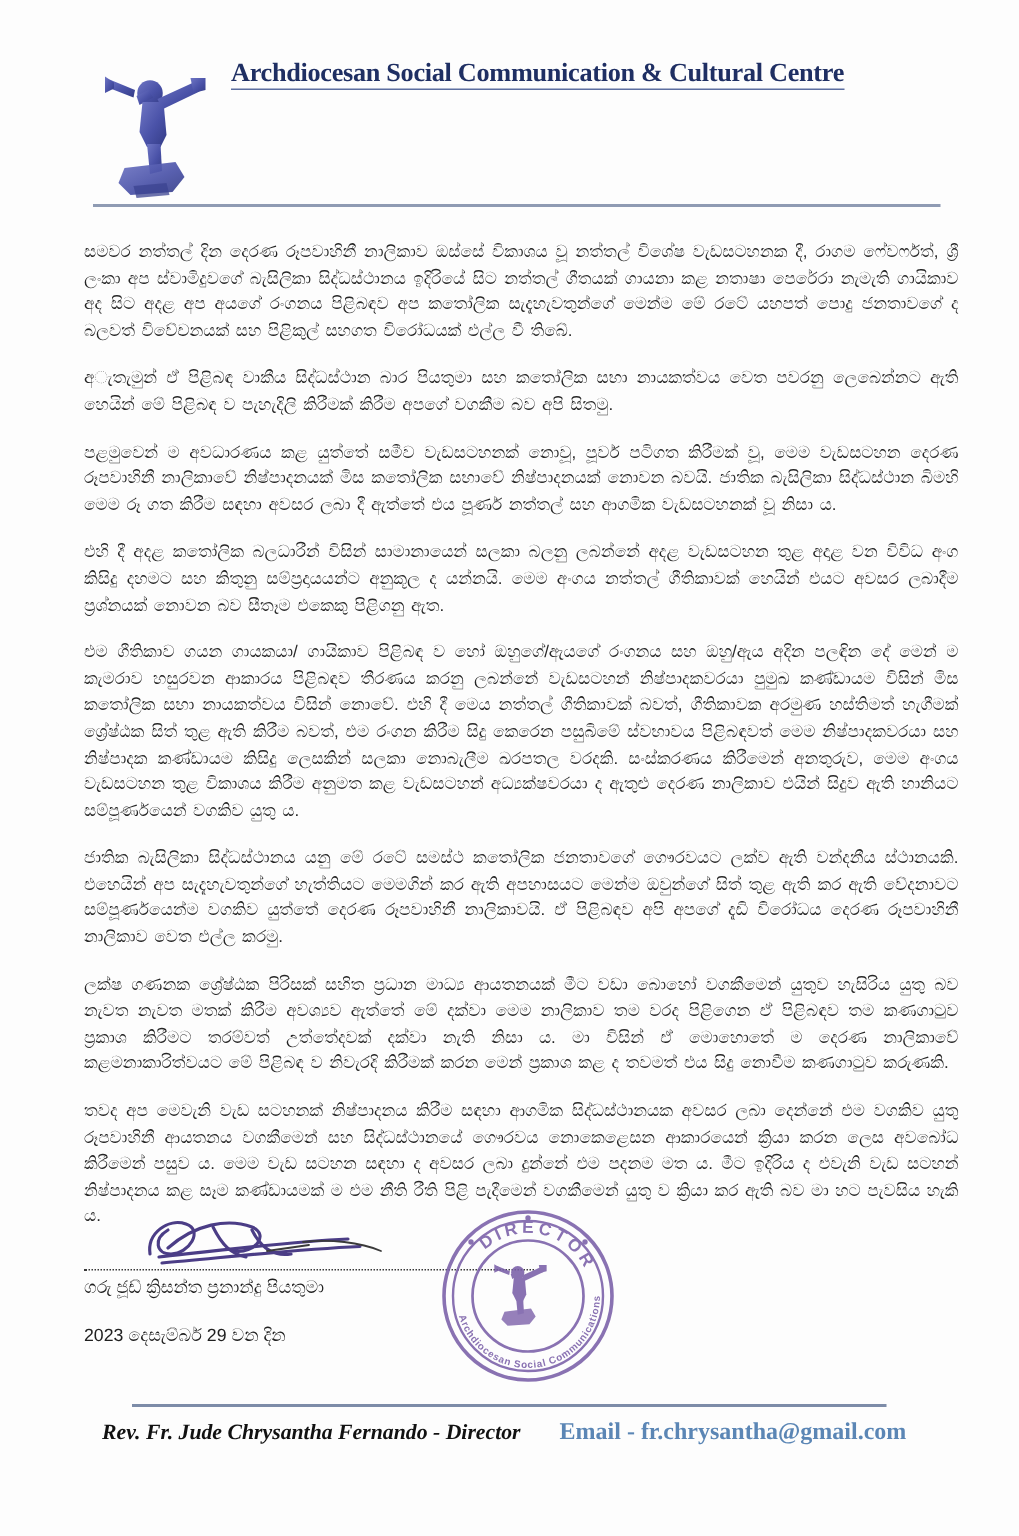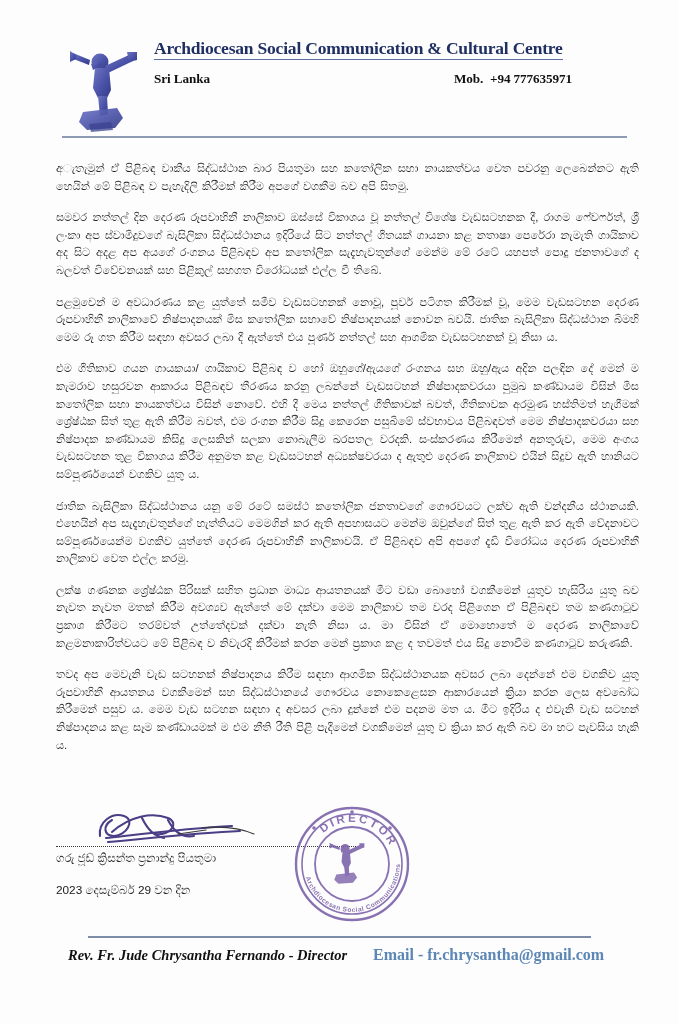--- a/index.html
+++ b/index.html
@@ -219,36 +219,30 @@
 
         <path d="M16 74 L50 70 L56 80 L48 90 L20 92 L12 84 Z" fill="url(#lg)" opacity="0.92"></path>
         <path d="M22 86 L44 84 L46 92 L24 94 Z" fill="#3b4390" opacity="0.75"></path>
       </svg>
     </div>
 
     <div class="head-text">
       <div class="org-title">Archdiocesan Social Communication &amp; Cultural Centre</div>
 
 
-      <div class="addr-row second">
-        <div class="addr-left">Sri Lanka</div>
-        <div class="addr-right">
-          <span class="lbl">Mob.</span>
-          <span>+94 777635971</span>
-        </div>
-      </div>
     </div>
   </div>
 
   <div class="head-rule"></div>
 
   <div class="body-area">
+    <p class="para">සමවර නත්තල් දින දෙරණ රූපවාහිනී නාලිකාව ඔස්සේ විකාශය වූ නත්තල් විශේෂ වැඩසටහනක දී, රාගම ෆේවර්ෆත්, ශ්‍රී ලංකා අප ස්වාමිදුවගේ බැසිලිකා සිද්ධස්ථානය ඉදිරියේ සිට නත්තල් ගීතයක් ගායනා කළ නතාෂා පෙරේරා නැමැති ගායිකාව අද සිට අදළ අප අයගේ රංගනය පිළිබඳව අප කතෝලික සැදැහැවතුන්ගේ මෙන්ම මේ රටේ යහපත් පොදු ජනතාවගේ ද බලවත් විවේචනයක් සහ පිළිකුල් සහගත විරෝධයක් එල්ල වී තිබේ.</p>
     <p class="para">අැතැමුන් ඒ පිළිබඳ වාකීය සිද්ධස්ථාන බාර පියතුමා සහ කතෝලික සභා නායකත්වය වෙත පවරනු ලෙබෙන්නට ඇති හෙයින් මේ පිළිබඳ ව පැහැදිලි කිරීමක් කිරීම අපගේ වගකීම බව අපි සිතමු.</p>
-    <p class="para">සමවර නත්තල් දින දෙරණ රූපවාහිනී නාලිකාව ඔස්සේ විකාශය වූ නත්තල් විශේෂ වැඩසටහනක දී, රාගම ෆේවර්ෆත්, ශ්‍රී ලංකා අප ස්වාමිදුවගේ බැසිලිකා සිද්ධස්ථානය ඉදිරියේ සිට නත්තල් ගීතයක් ගායනා කළ නතාෂා පෙරේරා නැමැති ගායිකාව අද සිට අදළ අප අයගේ රංගනය පිළිබඳව අප කතෝලික සැදැහැවතුන්ගේ මෙන්ම මේ රටේ යහපත් පොදු ජනතාවගේ ද බලවත් විවේචනයක් සහ පිළිකුල් සහගත විරෝධයක් එල්ල වී තිබේ.</p>
     <p class="para">පළමුවෙන් ම අවධාරණය කළ යුත්තේ සමීව වැඩසටහනක් නොවූ, පූර්ව පටිගත කිරීමක් වූ, මෙම වැඩසටහන දෙරණ රූපවාහිනී නාලිකාවේ නිෂ්පාදනයක් මිස කතෝලික සභාවේ නිෂ්පාදනයක් නොවන බවයි. ජාතික බැසිලිකා සිද්ධස්ථාන බිමහි මෙම රූ ගත කිරීම සඳහා අවසර ලබා දී ඇත්තේ එය පූර්ණ නත්තල් සහ ආගමික වැඩසටහනක් වූ නිසා ය.</p>
+    <p class="para">එහි දී අදළ කතෝලික බලධාරීන් විසින් සාමානායෙන් සලකා බලනු ලබන්නේ අදළ වැඩසටහන තුළ අදාළ වන විවිධ අංග කිසිදු දහමට සහ කිතුනු සම්ප්‍රදායයන්ට අනුකූල ද යන්නයි. මෙම අංගය නත්තල් ගීතිකාවක් හෙයින් එයට අවසර ලබාදීම ප්‍රශ්නයක් නොවන බව සීතෑම එකෙකු පිළිගනු ඇත.</p>
     <p class="para">එම ගීතිකාව ගයන ගායකයා/ ගායිකාව පිළිබඳ ව හෝ ඔහුගේ/ඇයගේ රංගනය සහ ඔහු/ඇය අදින පලඳින දේ මෙන් ම කැමරාව හසුරවන ආකාරය පිළිබඳව තීරණය කරනු ලබන්නේ වැඩසටහන් නිෂ්පාදකවරයා පුමුඛ කණ්ඩායම විසින් මිස කතෝලික සභා නායකත්වය විසින් නොවේ. එහි දී මෙය නත්තල් ගීතිකාවක් බවත්, ගීතිකාවක අරමුණ හස්තිමත් හැගීමක් ශ්‍රේෂ්ඨක සිත් තුළ ඇති කිරීම බවත්, එම රංගන කිරීම සිදු කෙරෙන පසුබිමේ ස්වභාවය පිළිබඳවත් මෙම නිෂ්පාදකවරයා සහ නිෂ්පාදක කණ්ඩායම කිසිදු ලෙසකින් සලකා නොබැලීම ඛරපතල වරදකි. සංස්කරණය කිරීමෙන් අනතුරුව, මෙම අංගය වැඩසටහන තුළ විකාශය කිරීම අනුමත කළ වැඩසටහන් අධ්‍යක්ෂවරයා ද ඇතුළු දෙරණ නාලිකාව එයින් සිදුව ඇති හානියට සම්පූර්ණයෙන් වගකිව යුතු ය.</p>
     <p class="para">ජාතික බැසිලිකා සිද්ධස්ථානය යනු මේ රටේ සමස්ථ කතෝලික ජනතාවගේ ගෞරවයට ලක්ව ඇති වන්දනීය ස්ථානයකි. එහෙයින් අප සැදැහැවතුන්ගේ හැත්තියට මෙමගින් කර ඇති අපහාසයට මෙන්ම ඔවුන්ගේ සිත් තුළ ඇති කර ඇති වේදනාවට සම්පූර්ණයෙන්ම වගකිව යුත්තේ දෙරණ රූපවාහිනී නාලිකාවයි. ඒ පිළිබඳව අපි අපගේ දැඩි විරෝධය දෙරණ රූපවාහිනී නාලිකාව වෙත එල්ල කරමු.</p>
     <p class="para">ලක්ෂ ගණනක ශ්‍රේෂ්ඨක පිරිසක් සහිත ප්‍රධාන මාධ්‍ය ආයතනයක් මීට වඩා බොහෝ වගකීමෙන් යුතුව හැසිරිය යුතු බව නැවත නැවත මතක් කිරීම අවශ්‍යව ඇත්තේ මේ දක්වා මෙම නාලිකාව තම වරද පිළිගෙන ඒ පිළිබඳව තම කණගාටුව ප්‍රකාශ කිරීමට තරම්වත් උත්තේදවක් දක්වා නැති නිසා ය. මා විසින් ඒ මොහොතේ ම දෙරණ නාලිකාවේ කළමනාකාරිත්වයට මේ පිළිබඳ ව නිවැරදි කිරීමක් කරන මෙන් ප්‍රකාශ කළ ද තවමත් එය සිදු නොවීම කණගාටුව කරුණකි.</p>
     <p class="para">තවද අප මෙවැනි වැඩ සටහනක් නිෂ්පාදනය කිරීම සඳහා ආගමික සිද්ධස්ථානයක අවසර ලබා දෙන්නේ එම වගකිව යුතු රූපවාහිනී ආයතනය වගකීමෙන් සහ සිද්ධස්ථානයේ ගෞරවය නොකෙළෙසන ආකාරයෙන් ක්‍රියා කරන ලෙස අවබෝධ කිරීමෙන් පසුව ය. මෙම වැඩ සටහන සඳහා ද අවසර ලබා දුන්නේ එම පදනම මත ය. මීට ඉදිරිය ද එවැනි වැඩ සටහන් නිෂ්පාදනය කළ සෑම කණ්ඩායමක් ම එම නීති රීති පිළි පැදීමෙන් වගකීමෙන් යුතු ව ක්‍රියා කර ඇති බව මා හට පැවසිය හැකි ය.</p>
   </div>
 
   <div class="sig-block">
     <div class="sig-scribble">
       <svg width="200" height="44" viewBox="0 0 200 44">
         <g fill="none" stroke="#4b3d86" stroke-width="2.1" stroke-linecap="round">

